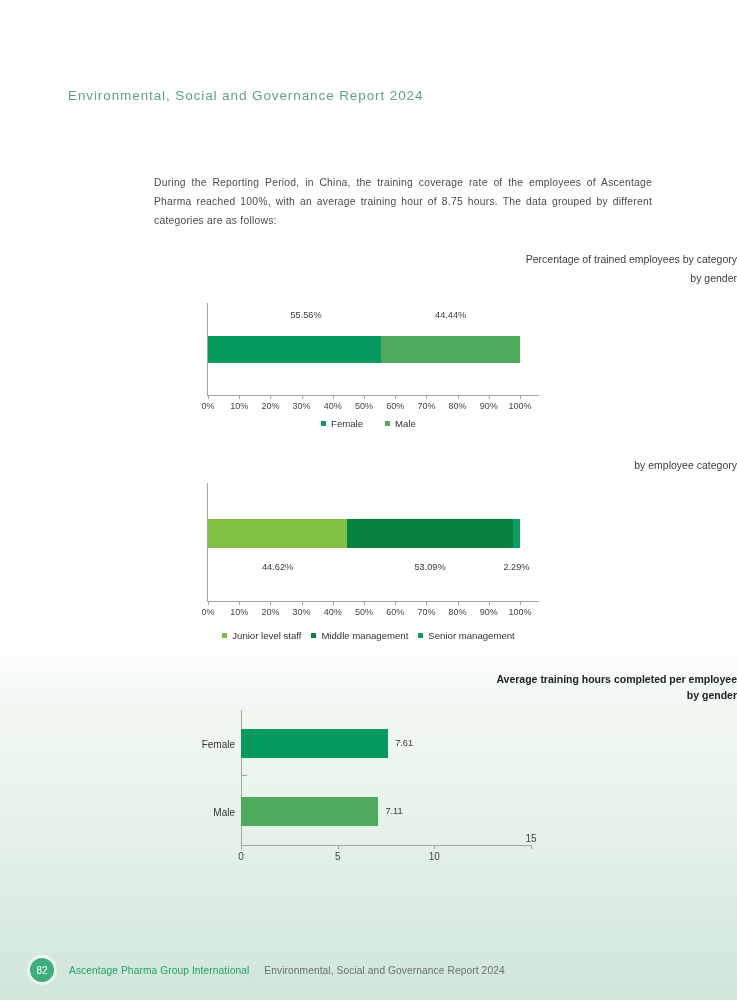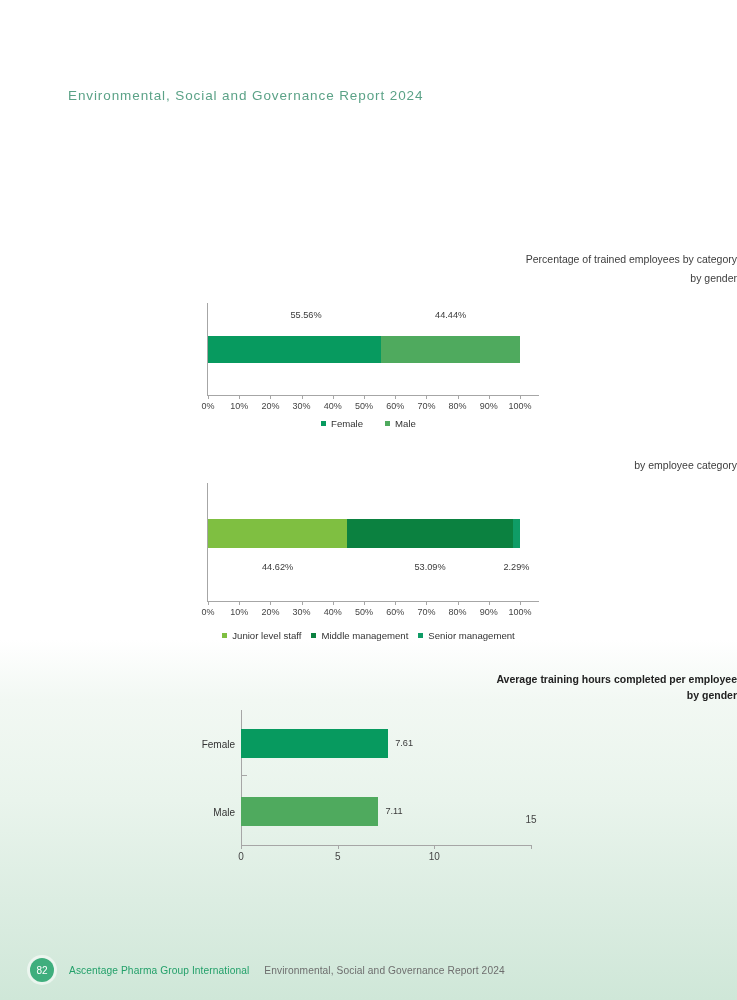--- a/index.html
+++ b/index.html
@@ -160,20 +160,21 @@
     letter-spacing: 0.1px;
   }
 </style>
 </head>
 <body>
 
 <div class="page">
 
   <div class="header">Environmental, Social and Governance Report 2024</div>
 
+  <div class="body-text">During the Reporting Period, in China, the training coverage rate of the employees of Ascentage Pharma reached 100%, with an average training hour of 8.75 hours. The data grouped by different categories are as follows:</div>
 
   <div>
     <div class="chart-title" style="top:250px;">Percentage of trained employees by category</div>
     <div class="chart-title" style="top:269px;">by gender</div>
 
     <div class="axis-line-v" style="left:207px; top:303px; height:93px;"></div>
     <div class="axis-line-h" style="left:207px; top:395px; width:332px;"></div>
 
     <div class="bar-wrap" id="c1-bars" style="left:208px; top:336px; width:312px; height:27px;">
         <div class="seg" style="left: 0%; width: 55.56%; background: rgb(7, 154, 95);"></div>
@@ -293,21 +294,21 @@
         <div class="value-label" style="left: 385.46px; top: 805.5px; transform: none;">7.11</div>
       </div>
     <div id="c3-ticks">
         <div class="tick-v" style="left: 241px; top: 845px;"></div>
         <div class="tick-label" style="left: 241px; top: 851px; font-size: 10px;">0</div>
         <div class="tick-v" style="left: 337.667px; top: 845px;"></div>
         <div class="tick-label" style="left: 337.667px; top: 851px; font-size: 10px;">5</div>
         <div class="tick-v" style="left: 434.333px; top: 845px;"></div>
         <div class="tick-label" style="left: 434.333px; top: 851px; font-size: 10px;">10</div>
         <div class="tick-v" style="left: 531px; top: 845px;"></div>
-        <div class="tick-label" style="left: 531px; top: 814px; font-size: 10px;">15</div>
+        <div class="tick-label" style="left: 531px; top: 833px; font-size: 10px;">15</div>
       </div>
     <div class="tick-v" style="left:241px; top:775px; height:1px; width:6px; background:#a6a6a6;"></div>
   </div>
 
   <div class="footer">
     <div class="page-badge">82</div>
     <div class="footer-company">Ascentage Pharma Group International</div>
     <div class="footer-report">Environmental, Social and Governance Report 2024</div>
   </div>
 

